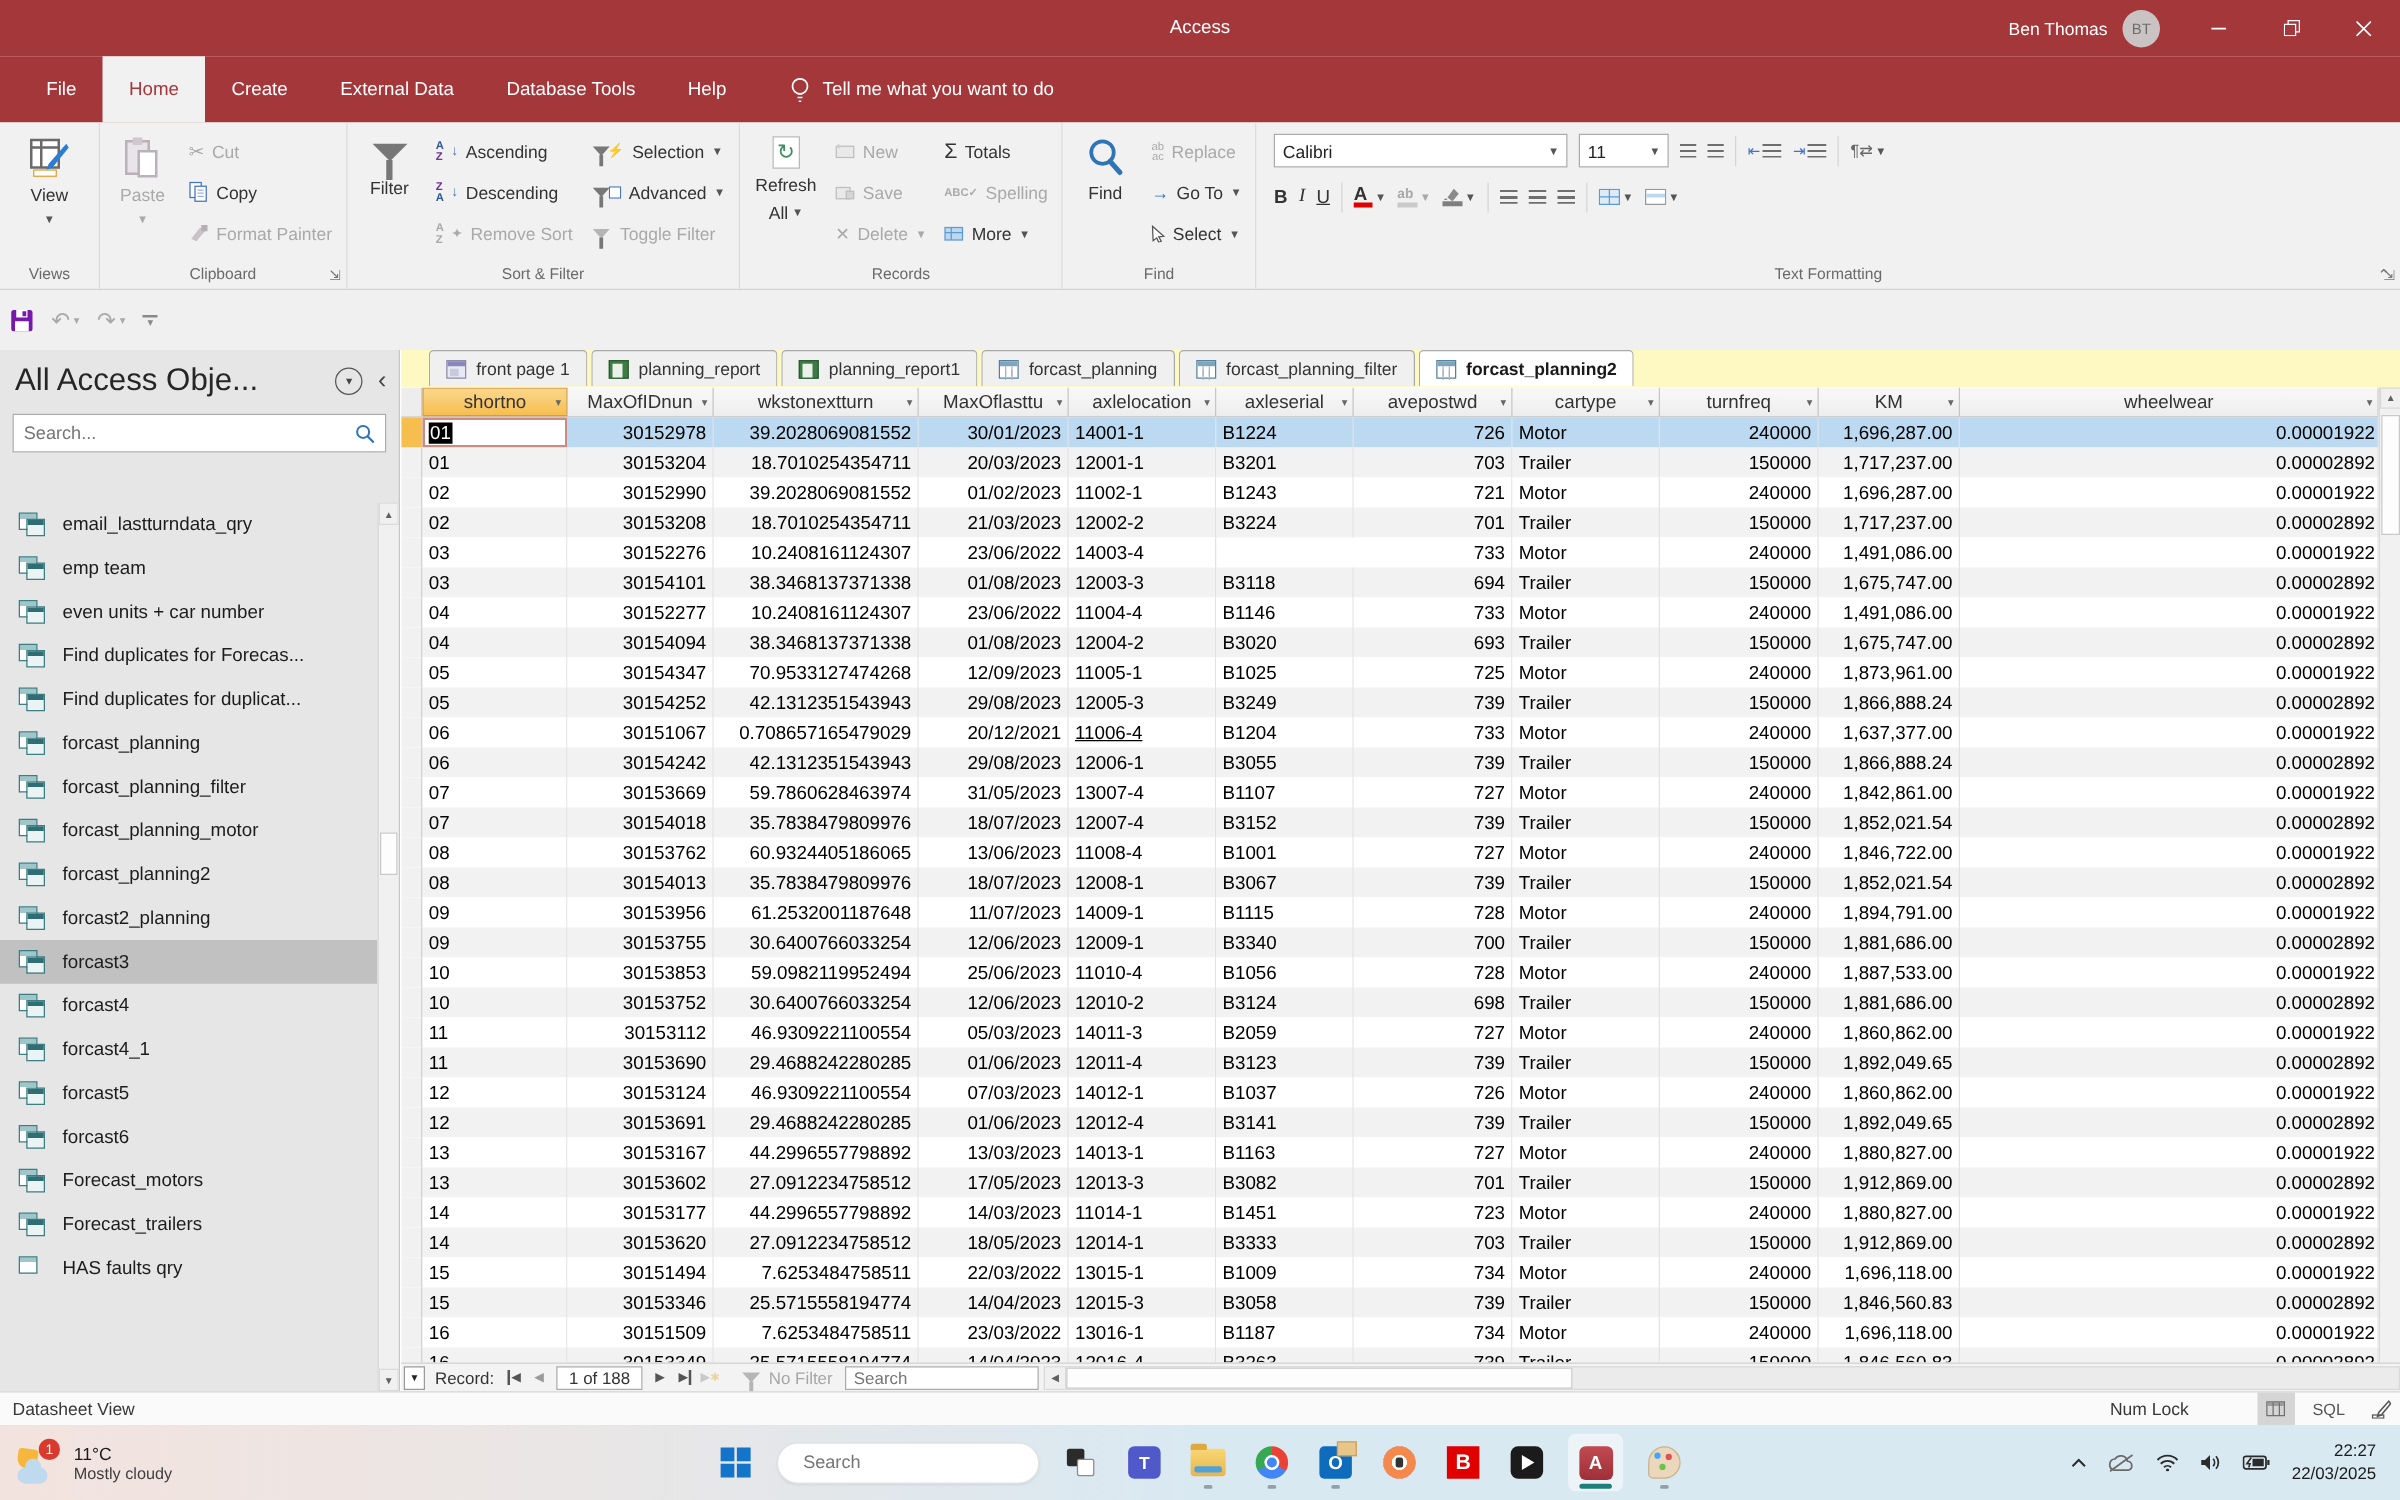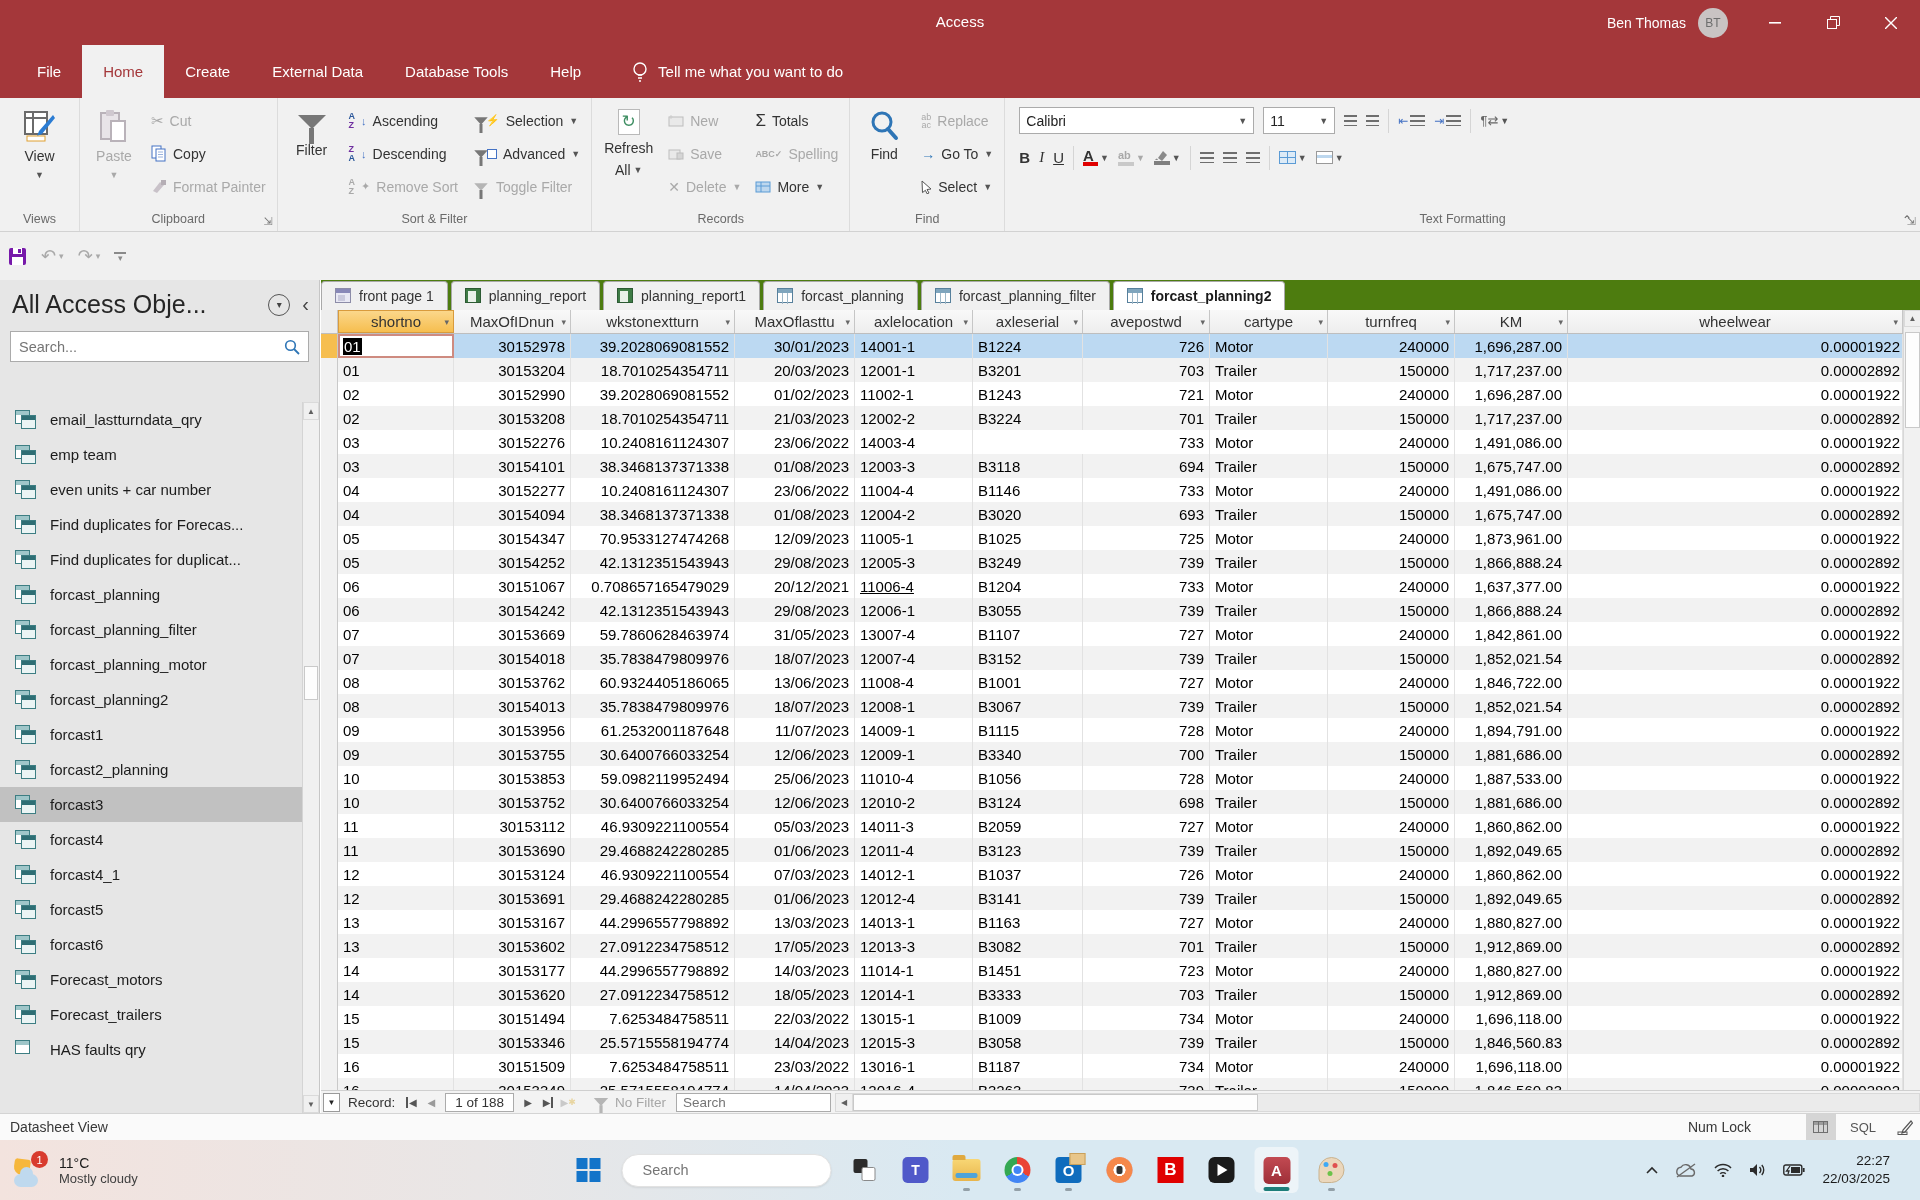--- a/index.html
+++ b/index.html
@@ -65,21 +65,21 @@
   .sb-item.selected { background:#C1C1C1; }
   .qicon { width:22px; height:20px; position:relative; flex:0 0 22px; }
   .qicon .p1,.qicon .p2 { position:absolute; width:15px; height:14px; background:#fff; border:1px solid #3D7E83; }
   .qicon .p1 { left:0; top:0; background:linear-gradient(#9FC6C9 0 4px,#fff 4px); }
   .qicon .p2 { left:6px; top:5px; background:linear-gradient(#2E6E74 0 4px,#EAF4F4 4px); }
   .sb-scroll { position:absolute; right:0; top:122px; bottom:0; width:17px; background:#F0F0F0; border-left:1px solid #D4D4D4; }
   .sb-scroll .arr { position:absolute; left:0; width:16px; height:18px; display:flex; align-items:center; justify-content:center; font-size:8px; color:#606060; background:#F0F0F0; border:1px solid #DADADA; }
   .sb-scroll .thumb { position:absolute; left:1px; width:14px; background:#FDFDFD; border:1px solid #C9C9C9; }
 
   
-  .tabbar { position:absolute; left:321px; top:280px; right:0; height:30px; background:#4d7c0f; display:flex; align-items:center; gap:3px; }
+  .tabbar { position:absolute; left:321px; top:280px; right:0; height:30px; background:#fef9c3; display:flex; align-items:flex-start; padding-left:22px; gap:3px; }
   .tab { height:29px; display:flex; align-items:center; gap:8px; padding:0 13px; background:#F0F0F0; border:1px solid #A9A9A9; border-bottom:none; border-radius:4px 4px 0 0; font-size:14px; color:#333; }
   .tab.active { background:#FFFFFF; font-weight:bold; color:#1a1a1a; }
   .ticon { width:16px; height:15px; position:relative; display:inline-block; }
   .ticon.form-icon { background:#E8E8F4; border:1px solid #8C8CA8; }
   .ticon.form-icon:before { content:""; position:absolute; left:0; right:0; top:0; height:4px; background:#8888B8; }
   .ticon.form-icon:after { content:""; position:absolute; left:2px; top:6px; width:7px; height:6px; background:#C9C9DD; }
   .ticon.report-icon { background:#3E7B45; border:1px solid #2C5A33; }
   .ticon.report-icon:before { content:""; position:absolute; left:2px; top:2px; width:8px; height:11px; background:#E9F1E9; }
   .ticon.table-icon { background:#fff; border:1px solid #57809C; }
   .ticon.table-icon:before { content:""; position:absolute; left:0; right:0; top:0; height:4px; background:#7FA5BD; }
@@ -165,21 +165,21 @@
   .avast { width:26px; height:26px; border-radius:50%; background:radial-gradient(circle at 50% 50%, #FFF 0 32%, #F5884B 34% 70%, #E8542F 70% 100%); position:relative; }
   .avast:after { content:""; position:absolute; left:10px; top:9px; width:6px; height:8px; background:#333; border-radius:2px; }
   .bsq { width:26px; height:26px; background:#E00000; color:#fff; font-weight:bold; font-size:17px; display:flex; align-items:center; justify-content:center; }
   .media { width:26px; height:26px; background:#1b1b1b; border-radius:6px; position:relative; }
   .media:after { content:""; position:absolute; left:9px; top:7px; width:0; height:0; border-left:10px solid #fff; border-top:6px solid transparent; border-bottom:6px solid transparent; }
   .accesswrap { width:44px; height:46px; background:#EDF4F8; border-radius:6px; display:flex; align-items:center; justify-content:center; position:relative; }
   .accessico { width:27px; height:27px; background:linear-gradient(#C24A52,#9E2F38); border-radius:5px; color:#fff; font-weight:bold; font-size:15px; display:flex; align-items:center; justify-content:center; }
   .accesswrap .teal { position:absolute; bottom:2px; left:50%; transform:translateX(-50%); width:26px; height:4px; border-radius:2px; background:#1D7E7A; }
   .paint { width:26px; height:26px; border-radius:50% 50% 50% 4px; background:#EBD7BC; position:relative; border:1px solid #C9B28E; }
   .paint:after { content:""; position:absolute; left:4px; top:4px; width:5px; height:5px; border-radius:50%; background:#3FA9F5; box-shadow:9px 1px 0 #E05050, 4px 9px 0 #6CC24A; }
-  .tb-right { margin-left:auto; display:flex; align-items:center; gap:17px; padding-right:30px; }
+  .tb-right { margin-left:auto; display:flex; align-items:center; gap:17px; padding-right:19px; }
   .trayico { font-size:15px; color:#2b2b2b; display:flex; align-items:center; }
   .clock { text-align:right; font-size:13.5px; color:#1b1b1b; line-height:1.35; }
   svg.glyph { display:block; }
 </style>
 </head>
 <body>
 
 <div class="titlebar">
   <div class="title-center">Access</div>
   <div class="titlebar-right">
@@ -615,27 +615,20 @@
           <span class="p2"></span>
         </span>
         <span>forcast_planning_motor</span>
       </div>
       <div class="sb-item">
         <span class="qicon">
           <span class="p1"></span>
           <span class="p2"></span>
         </span>
         <span>forcast_planning2</span>
-      </div>
-      <div class="sb-item">
-        <span class="qicon">
-          <span class="p1"></span>
-          <span class="p2"></span>
-        </span>
-        <span>forcast1</span>
       </div>
       <div class="sb-item">
         <span class="qicon">
           <span class="p1"></span>
           <span class="p2"></span>
         </span>
         <span>forcast2_planning</span>
       </div>
       <div class="sb-item selected">
         <span class="qicon">

